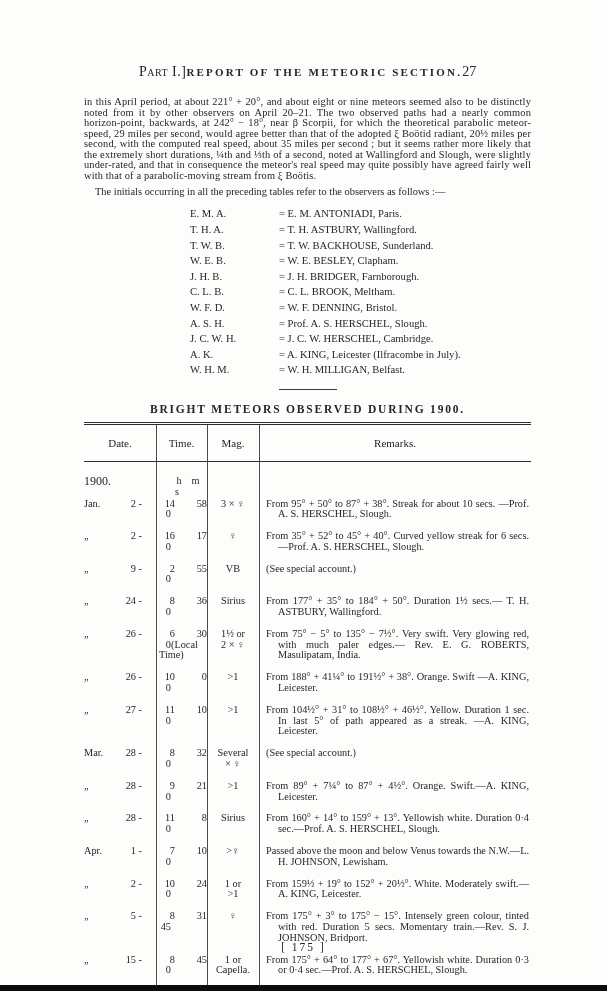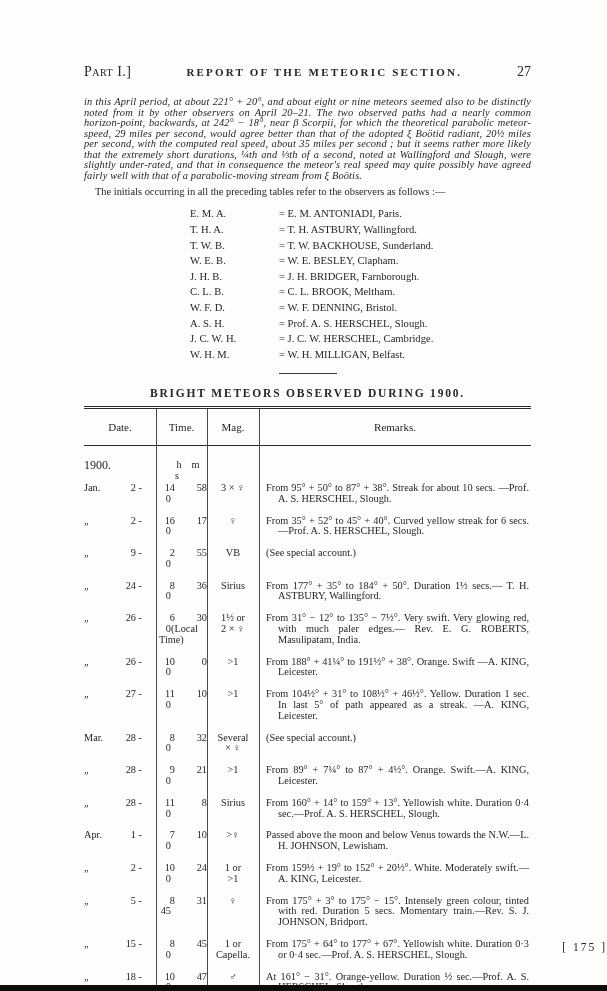--- a/index.html
+++ b/index.html
@@ -6,31 +6,31 @@
   html,body { background:#888; }
   .page {
     position:relative; width:607px; height:991px;
     background:#fdfdfc; color:#262626; overflow:hidden;
     font-family:"Liberation Serif","DejaVu Serif",serif;
   }
   .content { padding:0 76px 0 84px; }
 
   
   .running-head {
-    display:flex; align-items:baseline; justify-content:space-between;
+    display:flex; align-items:baseline; justify-content:center;
     margin:64px 0 0 0;
   }
   .part-label { font-variant:small-caps; font-size:14px; letter-spacing:.5px; }
   .head-title { font-size:11px; letter-spacing:2.2px; font-weight:bold; }
   .page-number { font-size:14px; }
 
   
   .intro {
     margin-top:17px; font-size:10.4px; line-height:10.55px;
-    text-align:justify; letter-spacing:.15px;font-style:italic;
+    text-align:justify; letter-spacing:.15px;
   }
   .initials-note { margin-top:5px; font-size:10.4px; line-height:11px; text-indent:11px; }
 
   
   .observer-list { margin:9px 0 0 106px; font-size:10.6px; }
   .observer-row { display:flex; line-height:15.6px; }
   .observer-initials { display:inline-block; width:65px; }
   .observer-name { display:inline-block;margin-left:24px; }
 
   .section-divider {
@@ -72,21 +72,21 @@
   .time-part { display:inline-block; text-align:right; }
   .t-h { width:16px; } .t-m { width:32px; } .t-s { width:12px; }
   .time-note { text-align:center; white-space:pre-line; }
   .mag-cell { text-align:center; white-space:pre-line; }
   .remarks-cell { padding-left:7px; padding-right:2px; }
   .remarks-text { display:block; padding-left:12px; text-indent:-12px; text-align:justify; }
 
   
   .page-footer {
     position:absolute; left:0; top:941px; width:100%;
-    text-align:right; font-size:11.5px; letter-spacing:2px;
+    text-align:center; font-size:11.5px; letter-spacing:2px;
   }
   .scan-bar { position:absolute; left:0; bottom:0; width:100%; height:6px; background:#0c0c0c; }
 </style>
 </head>
 <body>
 
 <div class="page">
   <div class="content">
 
     <div class="running-head">
@@ -138,20 +138,24 @@
   <div class="observer-row">
     <span class="observer-initials">A. S. H.</span>
     <span class="observer-name">= Prof. A. S. HERSCHEL, Slough.</span>
   </div>
 
   <div class="observer-row">
     <span class="observer-initials">J. C. W. H.</span>
     <span class="observer-name">= J. C. W. HERSCHEL, Cambridge.</span>
   </div>
 
+  <div class="observer-row">
+    <span class="observer-initials">A. K.</span>
+    <span class="observer-name">= A. KING, Leicester (Ilfracombe in July).</span>
+  </div>
 
   <div class="observer-row">
     <span class="observer-initials">W. H. M.</span>
     <span class="observer-name">= W. H. MILLIGAN, Belfast.</span>
   </div>
 </div>
 
     <div class="section-divider"></div>
 
     <h2 class="table-title">BRIGHT METEORS OBSERVED DURING 1900.</h2>
@@ -214,21 +218,21 @@
                 </span>
   </div>
 
   <div class="t-row">
     <span class="date-cell"><span class="date-month">„</span><span class="date-day">26 -</span></span>
     <span class="time-cell"><span class="time-part t-h">6</span><span class="time-part t-m">30</span><span class="time-part t-s">0</span><span class="time-note">(Local
 Time)</span></span>
     <span class="mag-cell">1½ or
 2 × ♀</span>
     <span class="remarks-cell">
-                  <span class="remarks-text">From 31° − 12° to 135° − 7½°. Very swift. Very glowing red, with much paler edges.— Rev. E. G. ROBERTS, Masulipatam, India.</span>
+                  <span class="remarks-text">From 75° − 5° to 135° − 7½°. Very swift. Very glowing red, with much paler edges.— Rev. E. G. ROBERTS, Masulipatam, India.</span>
                 </span>
   </div>
 
   <div class="t-row">
     <span class="date-cell"><span class="date-month">„</span><span class="date-day">26 -</span></span>
     <span class="time-cell"><span class="time-part t-h">10</span><span class="time-part t-m">0</span><span class="time-part t-s">0</span></span>
     <span class="mag-cell">&gt;1</span>
     <span class="remarks-cell">
                   <span class="remarks-text">From 188° + 41¼° to 191½° + 38°. Orange. Swift —A. KING, Leicester.</span>
                 </span>

